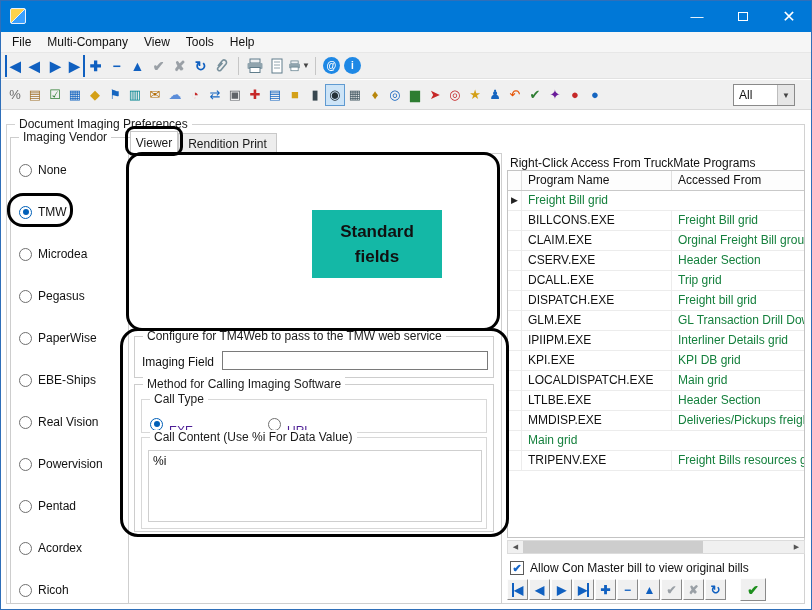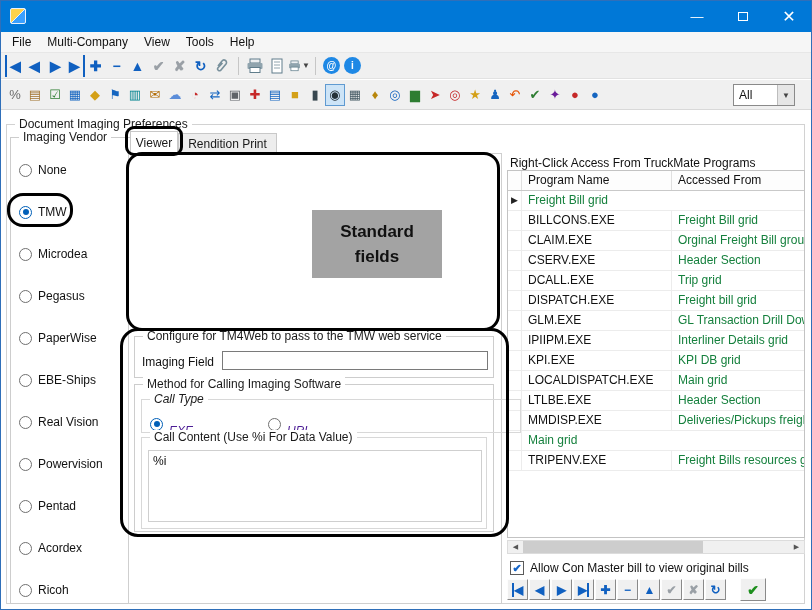--- a/index.html
+++ b/index.html
@@ -97,21 +97,21 @@
   .allow-label { color:#111; }
 
   .gnav { position:absolute; left:507px; top:579px; display:flex; }
   .gnav-btn { width:21px; height:21px; background:#f0f0f0; border:1px solid; border-color:#fdfdfd #8a8a8a #8a8a8a #fdfdfd; display:flex; align-items:center; justify-content:center; font-size:12px; font-weight:bold; margin-right:1px; }
   .gnav-btn .inner.barL { border-left:2px solid #1060c0; }
   .gnav-btn .inner.barR { border-right:2px solid #1060c0; }
   .apply-btn { position:absolute; left:740px; top:578px; width:26px; height:23px; background:#f0f0f0; border:1px solid; border-color:#fdfdfd #8a8a8a #8a8a8a #fdfdfd; display:flex; align-items:center; justify-content:center; color:#1e8f1e; font-size:14px; font-weight:bold; }
 
   
   .ann { position:absolute; border:3px solid #000; pointer-events:none; z-index:50; background:transparent; }
-  .std-overlay { position:absolute; left:312px; top:210px; width:130px; height:68px; background:#a3a3a3; z-index:60; display:flex; align-items:center; justify-content:center; text-align:center; font-size:17px; font-weight:bold; color:#111; line-height:1.5; padding:4px; pointer-events:none; }
+  .std-overlay { position:absolute; left:312px; top:210px; width:130px; height:68px; background:#14b8a6; z-index:60; display:flex; align-items:center; justify-content:center; text-align:center; font-size:17px; font-weight:bold; color:#111; line-height:1.5; padding:4px; pointer-events:none; }
 </style>
 </head>
 <body>
 
 <div class="titlebar">
   <div class="app-icon"></div>
   <div class="win-btns">
     <div class="win-btn">—</div>
     <div class="win-btn">
         <span class="max-glyph"></span>
@@ -363,21 +363,21 @@
 
 <div class="groupbox" style="left:134px; top:336px; width:360px; height:42px; z-index:2;">
   <span class="gb-label">Configure for TM4Web to pass to the TMW web service</span>
 </div>
 <span class="flabel black" style="left:142px; top:355px; z-index:3;">Imaging Field</span>
 <input class="en-input" style="left: 222px; top: 351px; width: 266px; z-index: 3;" value="">
 
 <div class="groupbox" style="left:134px; top:384px; width:360px; height:148px; z-index:2;">
   <span class="gb-label">Method for Calling Imaging Software</span>
 
-  <div class="groupbox" style="left:6px; top:14px; width:380px; height:34px; border-color:#d8d8d8;font-style:italic;">
+  <div class="groupbox" style="left:6px; top:14px; width:346px; height:34px; border-color:#d8d8d8;">
     <span class="gb-label">Call Type</span>
     <div class="ct-radio-row" style="left:8px; top:10px;">
       <span class="radio checked"></span>
       <span class="radio-label">EXE</span>
     </div>
     <div class="ct-radio-row" style="left:126px; top:10px;">
       <span class="radio"></span>
       <span class="radio-label">URL</span>
     </div>
   </div>

